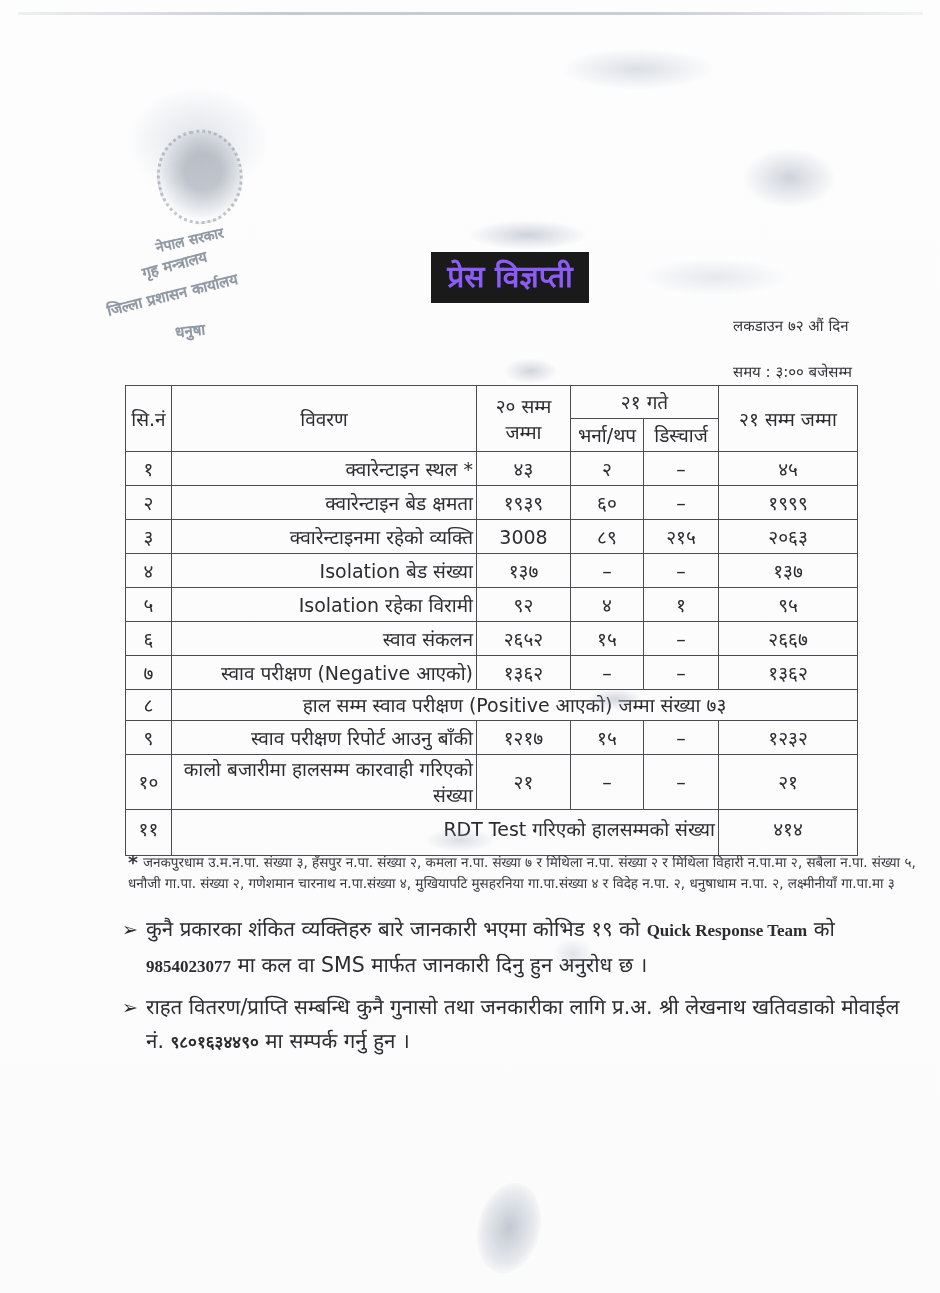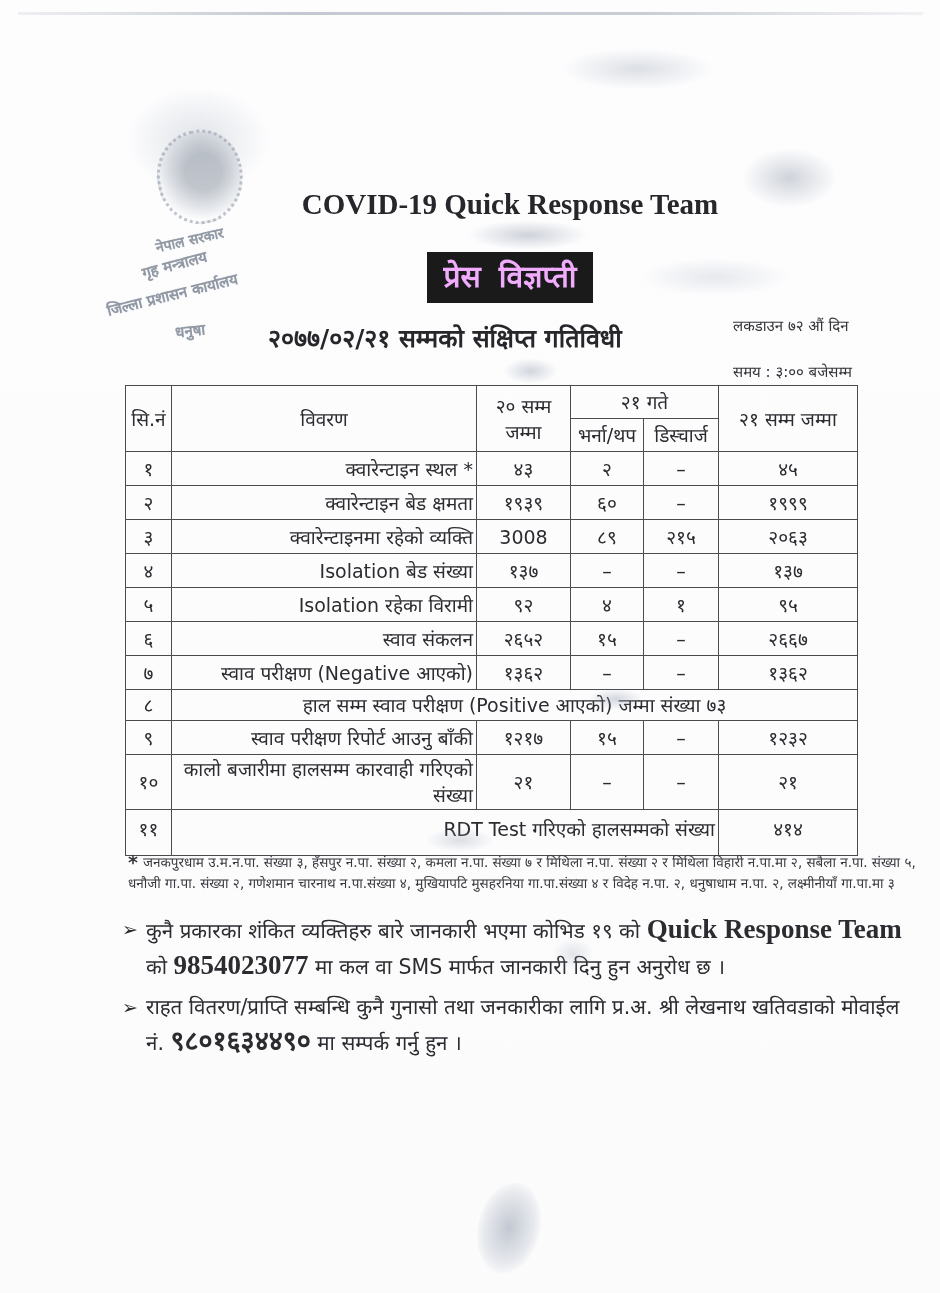--- a/index.html
+++ b/index.html
@@ -31,22 +31,22 @@
   .stamp-l2 { left:26px; top:142px; font-size:15px; transform:rotate(-15deg); }
   .stamp-l3 { left:-10px; top:172px; font-size:15px; transform:rotate(-14deg); }
   .stamp-l4 { left:60px; top:208px; font-size:15px; transform:rotate(-6deg); }
 
   
   .title-np { position:absolute; left:140px; top:138px; width:740px; text-align:center;
     font-size:36px; font-weight:bold; color:#26262b; }
   .title-en { position:absolute; left:140px; top:188px; width:740px; text-align:center;
     font-family:"Liberation Serif", serif; font-size:29px; font-weight:bold; color:#26262b; }
   .press-wrap { position:absolute; left:140px; top:252px; width:740px; text-align:center; }
-  .press-box { display:inline-block; background:#1a1a1a; color:#f0abfc;
-    font-size:30px; font-weight:bold; padding:3px 16px 7px 16px;font-family:Liberation Mono, monospace; }
+  .press-box { display:inline-block; background:#1a1a1a; color:#8b5cf6;
+    font-size:30px; font-weight:bold; padding:3px 16px 7px 16px; }
   .date-heading { position:absolute; left:268px; top:320px; font-size:25px; font-weight:bold; color:#26262b; }
   .meta-lockdown { position:absolute; left:733px; top:315px; font-size:15px; color:#33333a; }
   .meta-time { position:absolute; left:733px; top:345px; font-size:15px; color:#33333a;margin-top:16px; }
 
   
   table.main { position:absolute; left:125px; top:385px; width:732px;
     border-collapse:collapse; table-layout:fixed; }
   table.main th, table.main td { border:1px solid #4b4b50; font-weight:normal;
     font-size:19px; color:#2b2b30; text-align:center; vertical-align:middle; padding:1px 3px; }
   table.main .desc { text-align:right; padding-left:10px; }
@@ -63,46 +63,44 @@
   .footnote { position:absolute; left:128px; top:852px; width:788px;
     font-size:13.5px; line-height:21px; color:#38383f; }
   .fn-marker { font-size:19px; font-weight:bold; vertical-align:-2px; padding-right:5px; }
 
   
   .note { position:absolute; left:146px; width:762px; font-size:20.5px; line-height:34px;
     color:#2b2b30; text-align:left; }
   .note-1 { top:912px; }
   .note-2 { top:990px; }
   .note-marker { position:absolute; left:-24px; top:0; font-size:19px; color:#2b2b30; }
-  .nb { font-weight:bold; font-family:"Liberation Serif", serif; font-size:27px;margin-top:34px; }
+  .nb { font-weight:bold; font-family:"Liberation Serif", serif; font-size:17px;margin-top:34px; }
 
   
   .smudge { position:absolute; pointer-events:none; }
   .sm { border-radius:50%; }
 </style>
 </head>
 <body>
 
 <div class="paper">
 
   <div class="top-edge"></div>
 
   <div class="stamp">
     <div class="stamp-emblem"></div>
     <div class="stamp-line stamp-l1">नेपाल सरकार</div>
     <div class="stamp-line stamp-l2">गृह मन्त्रालय</div>
     <div class="stamp-line stamp-l3">जिल्ला प्रशासन कार्यालय</div>
     <div class="stamp-line stamp-l4">धनुषा</div>
   </div>
 
-  <div class="title-en">COVID-19 Quick Response Team</div>
   <div class="press-wrap">
     <span class="press-box">प्रेस विज्ञप्ती</span>
   </div>
-  <div class="date-heading">२०७७/०२/२१ सम्मको संक्षिप्त गतिविधी</div>
   <div class="meta-lockdown">लकडाउन ७२ औं दिन</div>
   <div class="meta-time">समय : ३:०० बजेसम्म</div>
 
   <table class="main">
     <colgroup>
       <col style="width:46px">
         <col style="width:305px">
         <col style="width:94px">
       <col style="width:73px">
         <col style="width:75px">

